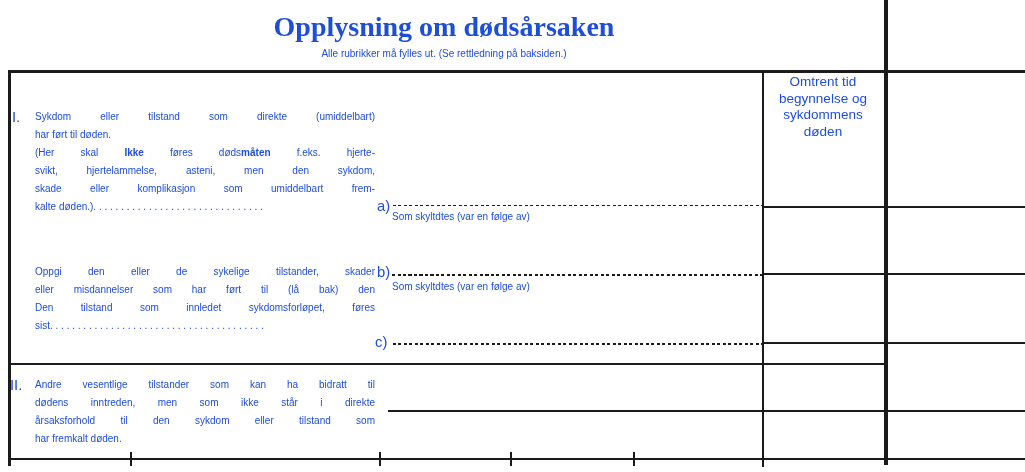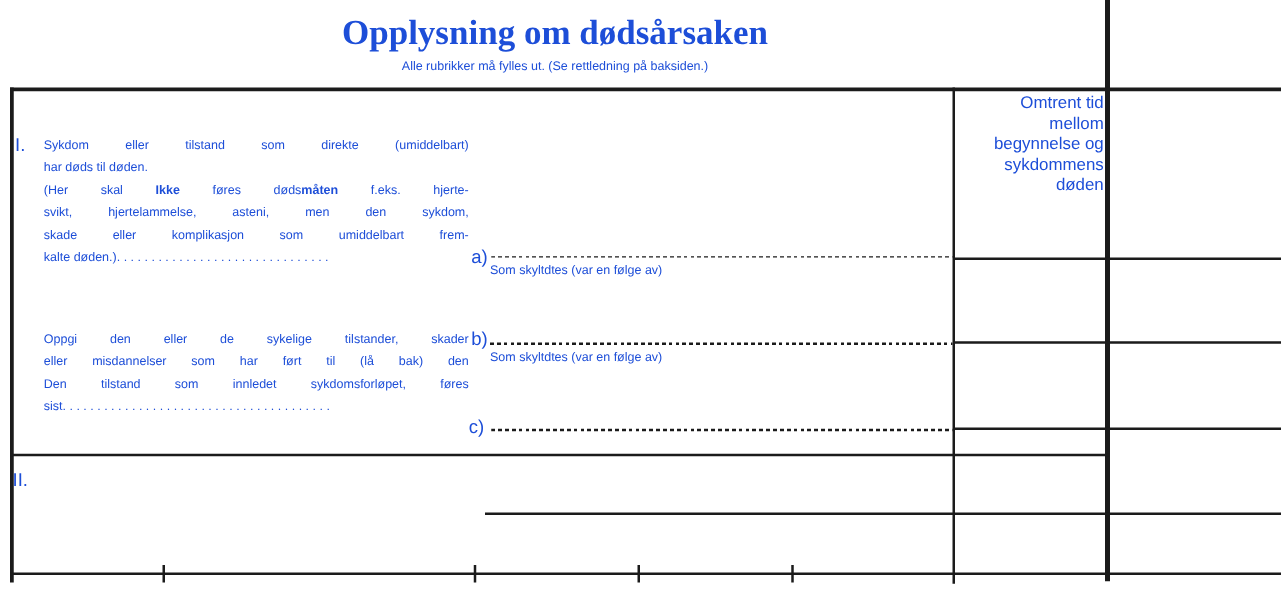--- a/index.html
+++ b/index.html
@@ -22,21 +22,21 @@
     font-size:28px;line-height:34px;margin:0;
   }
   .form-subtitle{font-size:10px;line-height:17px;margin:1px 0 0 0;}
   
   .line{width:340px;font-size:10px;line-height:18px;}
   .just{text-align:justify;text-align-last:justify;}
   .nowrapline{white-space:nowrap;overflow:hidden;}
   .secnum{position:absolute;font-size:14.8px;line-height:18px;}
   .flabel{position:absolute;font-size:14.8px;line-height:18px;}
   .caption{position:absolute;width:370px;font-size:10px;line-height:15px;}
-  .timehead{position:absolute;left:763px;top:74px;width:120px;text-align:right;
+  .timehead{position:absolute;left:763px;top:74px;width:120px;text-align:center;
     font-size:13.5px;line-height:16.5px;}
   .cell{position:absolute;background:transparent;}
   b{font-weight:bold;}
 </style>
 </head>
 <body>
 
 <div id="canvas">
 
   <div class="title-wrap">
@@ -61,31 +61,30 @@
   <div class="dashline" style="left:392px;top:274px;width:370px;"></div>
   <div class="dashline" style="left:393px;top:343px;width:369px;"></div>
 
   <div class="vline" style="left:130px;top:452px;height:14px;"></div>
   <div class="vline" style="left:379px;top:452px;height:14px;"></div>
   <div class="vline" style="left:510px;top:452px;height:14px;"></div>
   <div class="vline" style="left:633px;top:452px;height:14px;"></div>
 
   <div class="timehead">
     <div>Omtrent tid</div>
-    <div>mellom</div>
     <div>begynnelse og</div>
     <div>sykdommens</div>
     <div>døden</div>
   </div>
 
   <div class="secnum" style="left:12px;top:108px;">I.</div>
 
   <div class="abs" style="left:35px;top:108px;">
     <div class="line just">Sykdom eller tilstand som direkte (umiddelbart)</div>
-    <div class="line">har døds til døden.</div>
+    <div class="line">har ført til døden.</div>
     <div class="line just"><span>(Her skal </span><b>Ikke</b><span> føres døds</span><b>måten</b><span> f.eks. hjerte-</span></div>
     <div class="line just">svikt, hjertelammelse, asteni, men den sykdom,</div>
     <div class="line just">skade eller komplikasjon som umiddelbart frem-</div>
     <div class="line nowrapline">kalte døden.). . . . . . . . . . . . . . . . . . . . . . . . . . . . . . .</div>
   </div>
 
   <div class="flabel" style="left:377px;top:197px;">a)</div>
   <div class="caption" style="left:392px;top:209px;">Som skyltdtes (var en følge av)</div>
 
   <div class="abs" style="left:35px;top:263px;">
@@ -93,20 +92,26 @@
     <div class="line just">eller misdannelser som har ført til (lå bak) den</div>
     <div class="line just">Den tilstand som innledet sykdomsforløpet, føres</div>
     <div class="line nowrapline">sist. . . . . . . . . . . . . . . . . . . . . . . . . . . . . . . . . . . . . . .</div>
   </div>
 
   <div class="flabel" style="left:377px;top:263px;">b)</div>
   <div class="caption" style="left:392px;top:279px;">Som skyltdtes (var en følge av)</div>
   <div class="flabel" style="left:375px;top:333px;">c)</div>
 
   <div class="secnum" style="left:10px;top:376px;">II.</div>
+  <div class="abs" style="left:35px;top:376px;">
+    <div class="line just">Andre vesentlige tilstander som kan ha bidratt til</div>
+    <div class="line just">dødens inntreden, men som ikke står i direkte</div>
+    <div class="line just">årsaksforhold til den sykdom eller tilstand som</div>
+    <div class="line">har fremkalt døden.</div>
+  </div>
 
   <div class="cell" style="left:764px;top:208px;width:119px;height:64px;"></div>
   <div class="cell" style="left:764px;top:275px;width:119px;height:66px;"></div>
   <div class="cell" style="left:764px;top:344px;width:119px;height:18px;"></div>
   <div class="cell" style="left:764px;top:366px;width:119px;height:43px;"></div>
   <div class="cell" style="left:764px;top:413px;width:119px;height:44px;"></div>
 
   <div class="cell" style="left:889px;top:73px;width:136px;height:132px;"></div>
   <div class="cell" style="left:889px;top:208px;width:136px;height:64px;"></div>
   <div class="cell" style="left:889px;top:275px;width:136px;height:66px;"></div>

